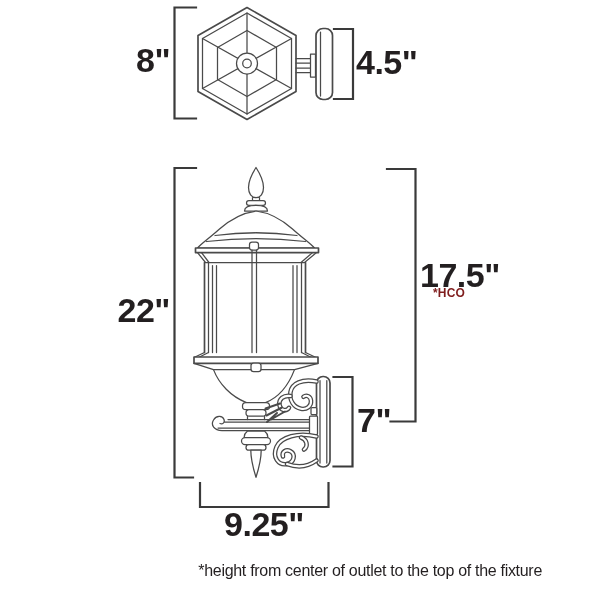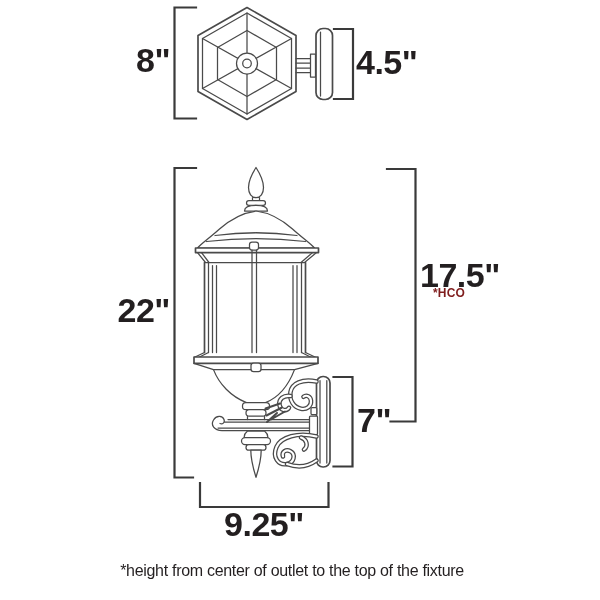--- a/index.html
+++ b/index.html
@@ -11,21 +11,21 @@
   .dim{
     position:absolute;color:#231f20;font-weight:bold;font-size:34px;
     line-height:38px;letter-spacing:-0.5px;white-space:nowrap;
   }
   .dim-note{
     position:absolute;color:#7f1d1d;font-weight:bold;font-size:12px;
     line-height:16px;letter-spacing:0.2px;white-space:nowrap;
   }
   .footnote{
     position:absolute;color:#231f20;font-size:16px;line-height:19px;
-    letter-spacing:-0.3px;text-align:center;white-space:nowrap;
+    letter-spacing:-0.3px;text-align:right;white-space:nowrap;
     font-family:"Liberation Sans",sans-serif;font-weight:500;
   }
   
   .ln{stroke:#4a4a4a;fill:none;stroke-width:1.25;stroke-linecap:round;stroke-linejoin:round;}
   .lnf{stroke:#4a4a4a;fill:#ffffff;stroke-width:1.25;stroke-linejoin:round;}
   .thick{stroke-width:1.7;}
   .dimline{stroke:#3a3a3a;fill:none;stroke-width:2.2;stroke-linecap:square;stroke-linejoin:miter;}
   .tube-o{stroke:#4a4a4a;stroke-width:4.6;fill:none;stroke-linecap:round;stroke-linejoin:round;}
   .tube-i{stroke:#ffffff;stroke-width:2.1;fill:none;stroke-linecap:round;stroke-linejoin:round;}
   .leaf{stroke:#4a4a4a;stroke-width:2;fill:none;stroke-linecap:round;}

